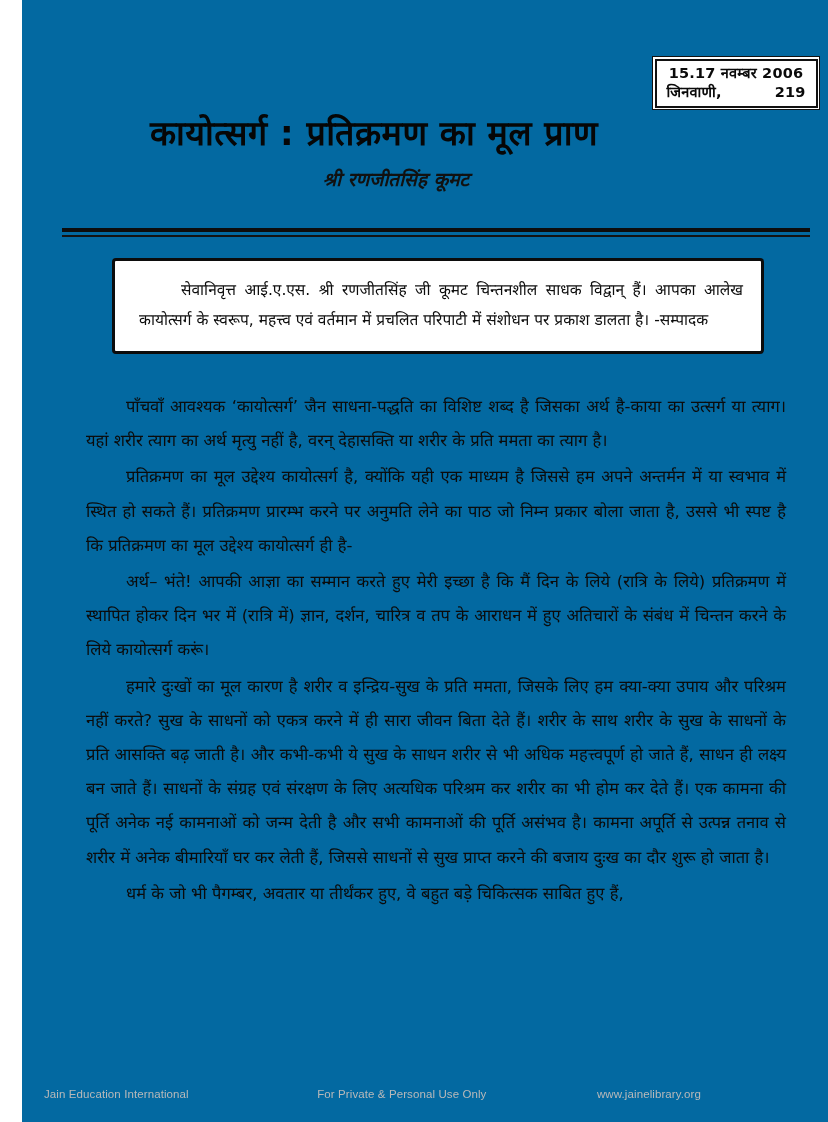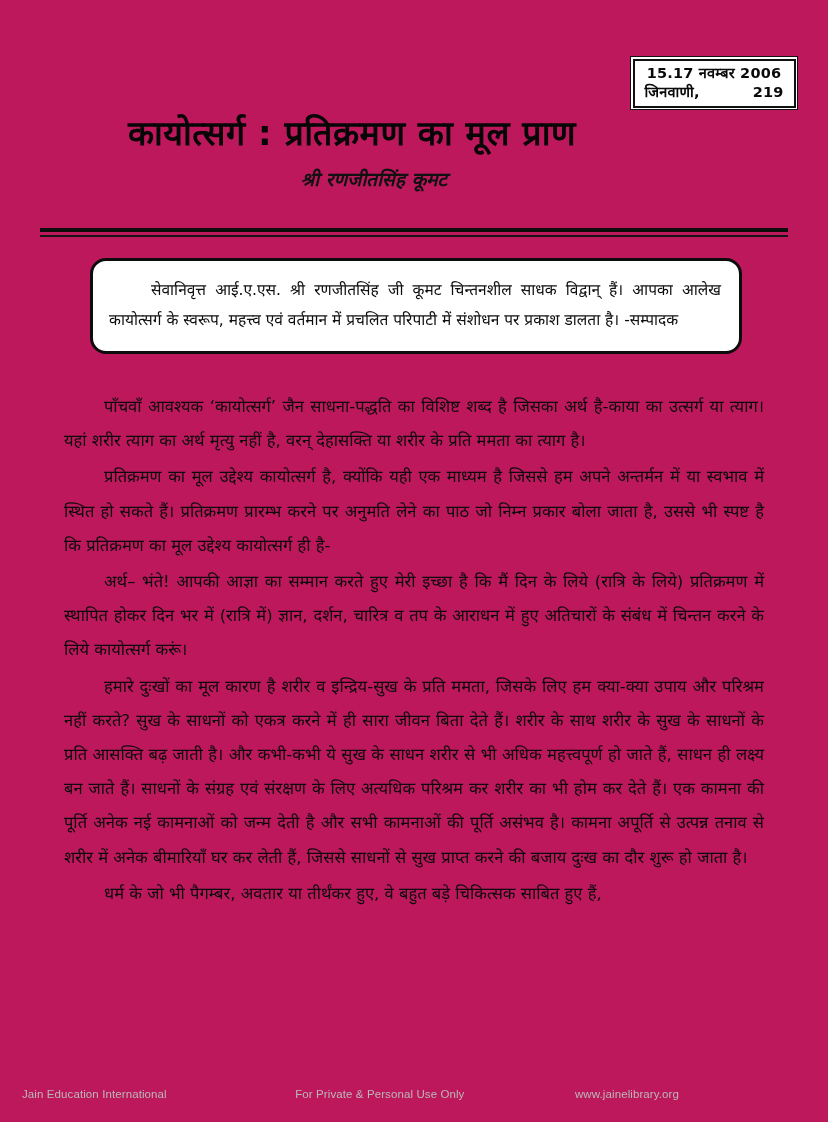--- a/index.html
+++ b/index.html
@@ -12,21 +12,22 @@
     height: 1122px;
     position: relative;
     font-family: "Liberation Serif", "DejaVu Serif", serif;
     color: #0a0a0a;
     overflow: hidden;
   }
 
   .page {
     position: absolute;
     inset: 0;
-    background: #be185d;
+    background: #0369a1;
+    margin-left: 22px;
   }
 
   
   .issue-box {
     position: absolute;
     left: 630px;
     top: 56px;
     width: 163px;
     border: 1px solid #111;
     padding: 1.5px;
@@ -100,23 +101,23 @@
   }
 
   
   .note-box {
     position: absolute;
     left: 90px;
     top: 258px;
     width: 652px;
     box-sizing: border-box;
     border: 3px solid #0c0c0c;
-    border-radius: 16px;
+    border-radius: 4px;
     background: #fff;
-    padding: 14px 18px 16px 16px;
+    padding: 14px 18px 16px 24px;
   }
   .note-text {
     font-family: "DejaVu Sans", sans-serif;
     font-size: 15.5px;
     line-height: 30px;
     text-align: justify;
     text-align-last: left;
     color: #0d0d0d;
   }
   .note-text .indent { display: inline-block; width: 42px; }

